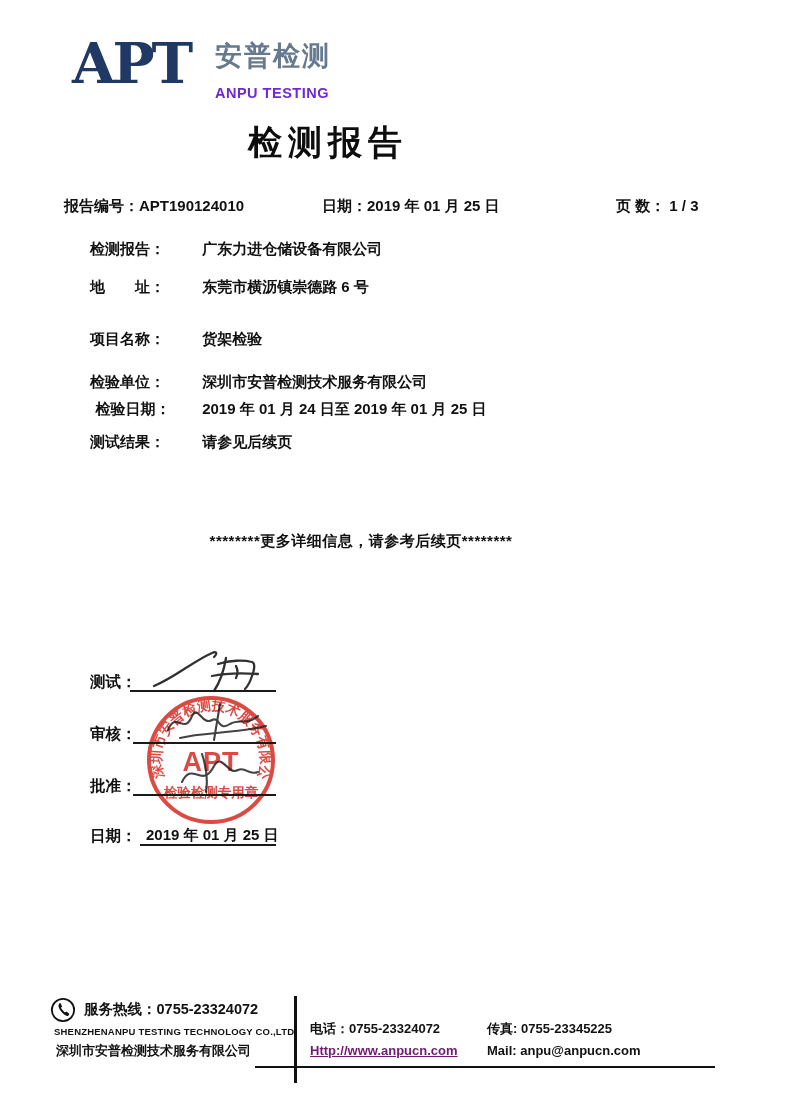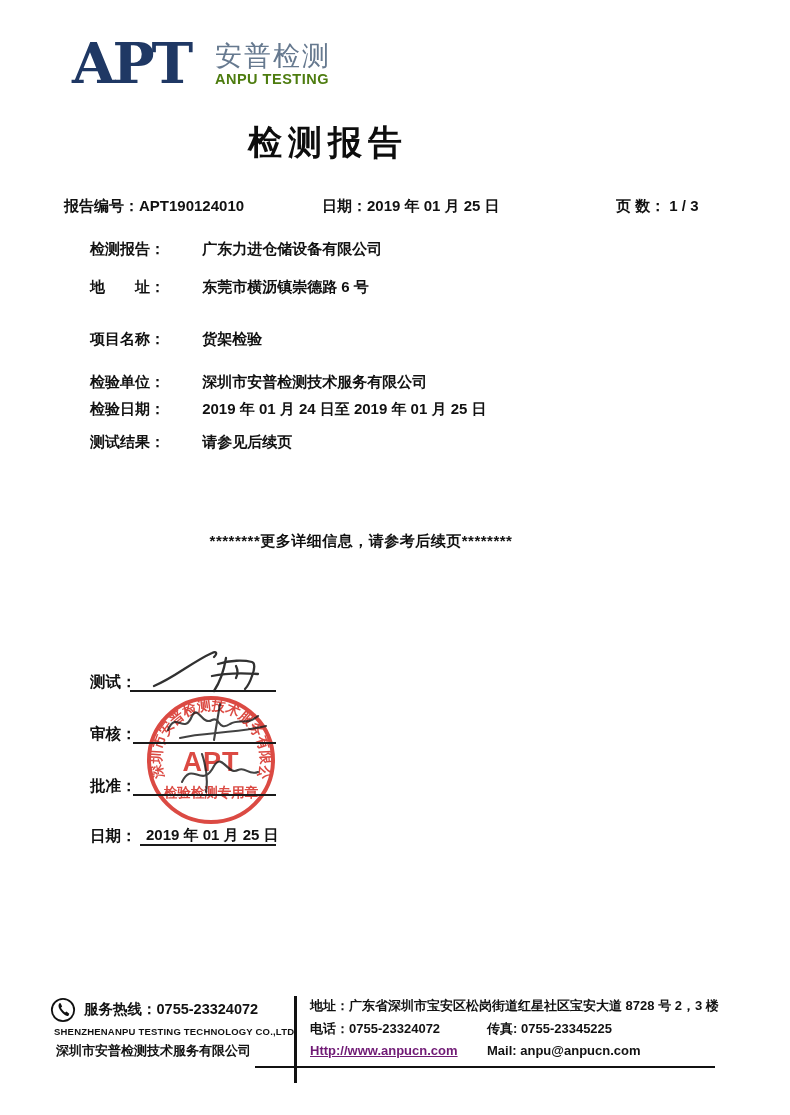--- a/index.html
+++ b/index.html
@@ -16,22 +16,22 @@
 
   
   .logo-acronym{
     left:72px;top:30px;
     font-family:"DejaVu Serif", serif;
     font-size:56px;font-weight:800;
     letter-spacing:-3px;
     color:#1f3864;
   }
   .logo-col{left:215px;top:42px;line-height:1.1;}
-  .logo-cn{font-size:27px;font-weight:400;color:#66798f;letter-spacing:2px;}
-  .logo-en{font-size:14.5px;font-weight:700;color:#4d7c0f;margin-top:0;letter-spacing:0.5px;}
+  .logo-cn{font-size:27px;font-weight:700;color:#66798f;letter-spacing:2px;}
+  .logo-en{font-size:14.5px;font-weight:700;color:#6d28d9;margin-top:14px;letter-spacing:0.5px;}
 
   
   .doc-title{
     left:0;top:120px;width:656px;
     text-align:center;
     font-size:34px;font-weight:700;
     letter-spacing:6px;color:#0d0d0d;
   }
 
   
@@ -109,21 +109,21 @@
   </div>
 
   <div class="info-row" style="top:330px;">
     <span class="label">项目名称：</span>
     <span class="value">货架检验</span>
   </div>
   <div class="info-row" style="top:365px;margin-top:8px;">
     <span class="label">检验单位：</span>
     <span class="value">深圳市安普检测技术服务有限公司</span>
   </div>
-  <div class="info-row" style="top:400px;">
+  <div class="info-row" style="top:400px;text-align:center;">
     <span class="label">检验日期：</span>
     <span class="value">2019 年 01 月 24 日至 2019 年 01 月 25 日</span>
   </div>
   <div class="info-row" style="top:433px;">
     <span class="label">测试结果：</span>
     <span class="value">请参见后续页</span>
   </div>
 
   <div class="abs note">********更多详细信息，请参考后续页********</div>
 
@@ -182,23 +182,20 @@
     <path d="M9 5.5 C 7.2 7, 7.6 9.8, 10 13 C 12.4 16.2, 15.2 18.3, 17 17.3 L 17.8 15.5 L 15.2 13.4 L 13.9 14.3 C 12.6 13.4, 10.8 11.4, 10.1 10 L 11.2 8.7 L 9.8 5.7 Z" fill="#111"></path>
   </svg>
   <div class="footer-text f-hotline">
     <span>服务热线：</span><span>0755-23324072</span>
   </div>
   <div class="footer-text f-co-en">SHENZHENANPU TESTING TECHNOLOGY CO.,LTD</div>
   <div class="footer-text f-co-cn">深圳市安普检测技术服务有限公司</div>
 
   <div class="abs footer-vdivider"></div>
 
-  <div class="footer-text f-addr">
-    <span>地址：</span><span>广东省深圳市宝安区松岗街道红星社区宝安大道 8728 号 2，3 楼</span>
-  </div>
   <div class="footer-text f-tel">
     <span>电话：</span><span>0755-23324072</span>
   </div>
   <div class="footer-text f-fax">
     <span>传真:</span>&nbsp;<span>0755-23345225</span>
   </div>
   <a class="footer-text f-web" style="color:#701a75;" href="#">Http://www.anpucn.com</a>
   <div class="footer-text f-mail">
     <span>Mail:</span>&nbsp;<span>anpu@anpucn.com</span>
   </div>

